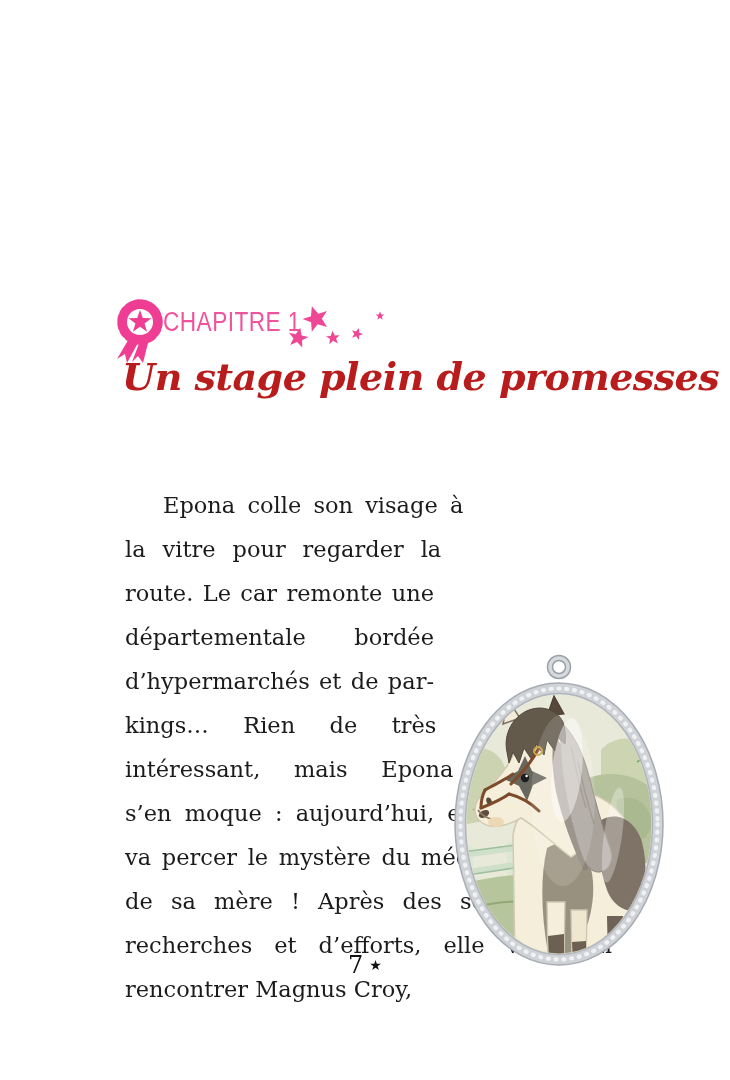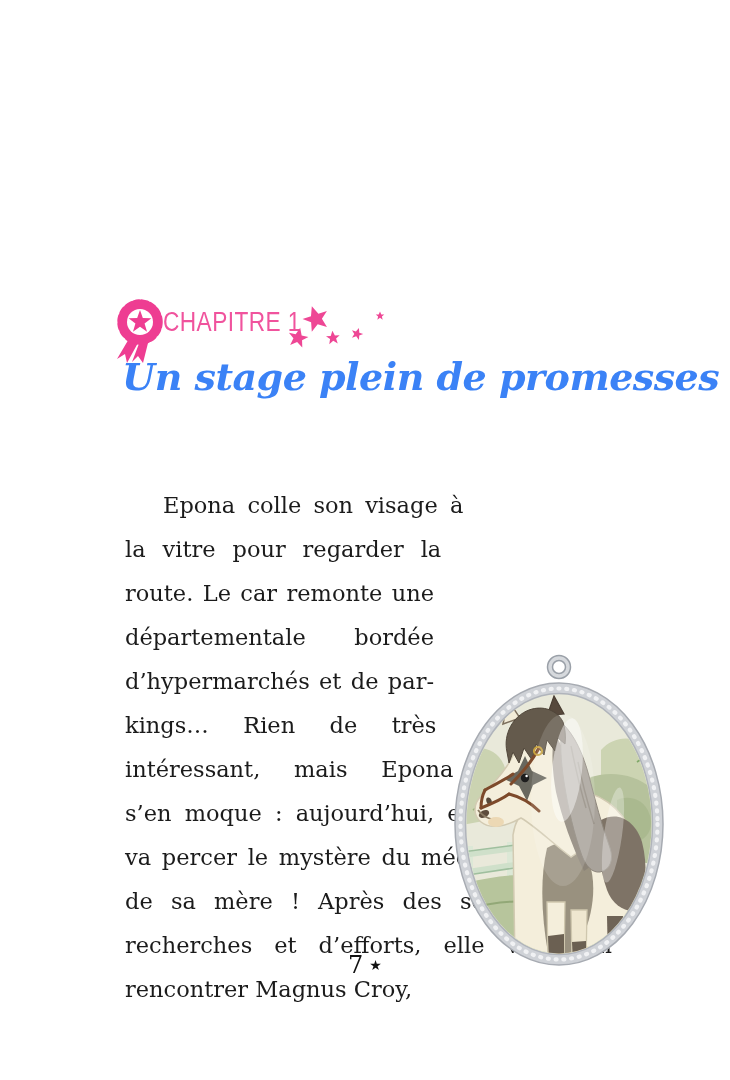--- a/index.html
+++ b/index.html
@@ -38,21 +38,21 @@
 
   
   .chapter-title {
     position: absolute; left: 122px; top: 354px;
     width: 520px;
     font-family: "DejaVu Serif", serif;
     font-style: italic;
     font-weight: 700;
     font-size: 38px;
     letter-spacing: -0.5px;
-    color: #3b82f6;
+    color: #b91c1c;
     white-space: nowrap;
   }
 
   
   .story {
     position: absolute; left: 125px; top: 483px;
     width: 487px;
     font-size: 22.5px;
     line-height: 44px;
     color: #1b1b1b;

